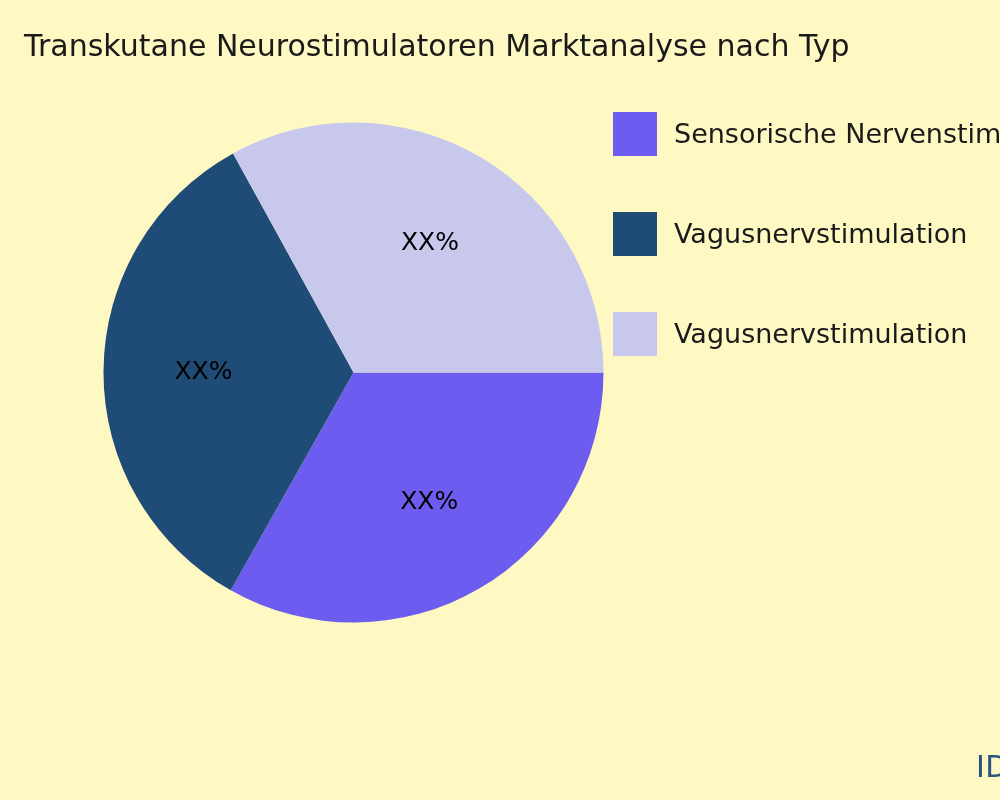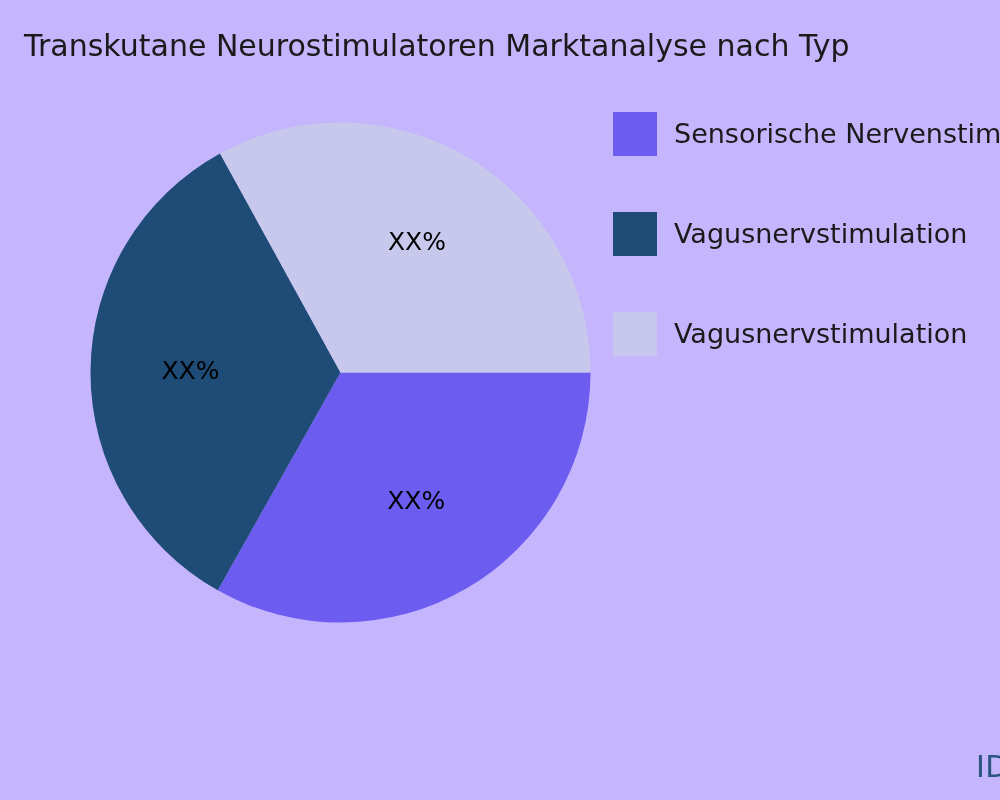--- a/index.html
+++ b/index.html
@@ -9,42 +9,42 @@
     background: #ffffff;
   }
   body {
     font-family: "DejaVu Sans", "Liberation Sans", sans-serif;
     -webkit-font-smoothing: antialiased;
   }
   #figure {
     position: relative;
     width: 1000px;
     height: 800px;
-    background: #c4b5fd;
+    background: #fef9c3;
     overflow: hidden;
   }
 
   
   #chart-title {
     position: absolute;
     left: 24px;
     top: 26px;
     width: 1200px;
     font-size: 30px;
     line-height: 40px;
     color: #1a1a1a;
     white-space: nowrap;
     font-weight: 400;
     letter-spacing: 0px;
   }
 
   
   #pie-wrap {
     position: absolute;
-    left: 90px;
+    left: 103px;
     top: 122px;
     width: 501px;
     height: 501px;
     text-decoration: underline;
   }
   #pie-svg {
     display: block;
     width: 501px;
     height: 501px;
   }

